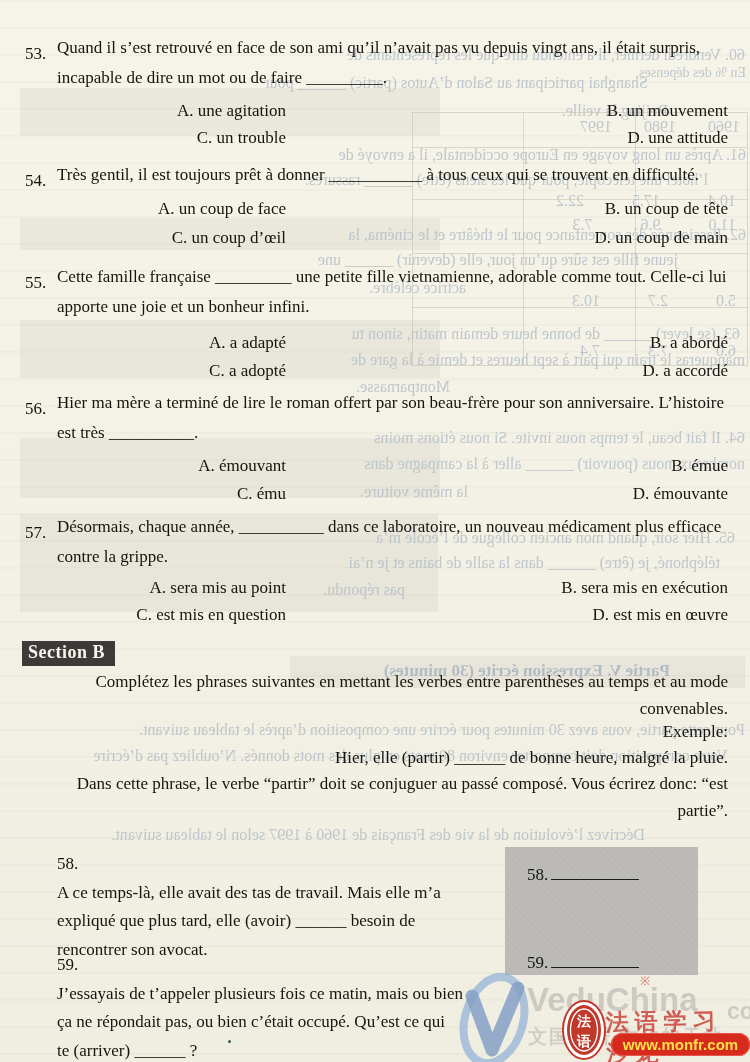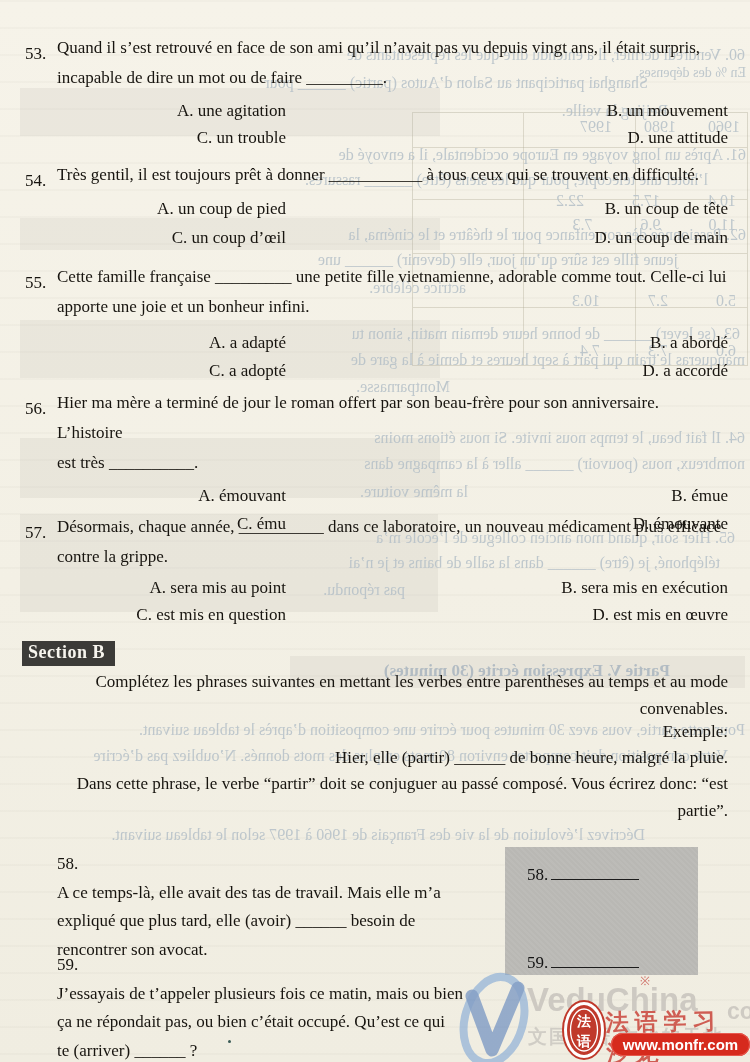--- a/index.html
+++ b/index.html
@@ -46,21 +46,21 @@
     font-weight:bold;font-size:33px;color:#c9c5be;opacity:.88;letter-spacing:0;}
   .vedu-suffix{position:absolute;left:727px;top:998px;z-index:4;font-family:"Liberation Sans",sans-serif;
     font-weight:bold;font-size:23px;color:#c9c5be;opacity:.85;}
   .vedu-sub{position:absolute;left:528px;top:1024px;z-index:4;font-family:"Liberation Sans",sans-serif;
     font-weight:bold;font-size:19px;color:#cdcac3;letter-spacing:2px;opacity:.9;}
   .seal{position:absolute;left:562px;top:1000px;z-index:7;}
   .slogan{position:absolute;left:606px;top:1006px;z-index:5;font-size:23px;font-weight:bold;
     color:#cb4a40;letter-spacing:6px;opacity:.88;transform:rotate(-1deg);}
   .banner{position:absolute;left:611px;top:1033px;z-index:8;width:139px;height:23px;
     background:#d62a1d;border-radius:12px;display:flex;align-items:center;justify-content:center;
-    color:#ffffff;font-family:"Liberation Sans",sans-serif;font-weight:bold;font-size:15px;
+    color:#fde047;font-family:"Liberation Sans",sans-serif;font-weight:bold;font-size:15px;
     box-shadow:inset 0 0 0 1px #e7594e;}
   .asterisk{position:absolute;left:640px;top:972px;z-index:5;color:#c75048;font-size:12px;opacity:.8;}
   .stray-dot{position:absolute;left:228px;top:1040px;width:3px;height:3px;border-radius:50%;
     background:#3a5a55;z-index:3;}
 </style>
 </head>
 <body>
 
 <div class="page">
 
@@ -117,42 +117,42 @@
       <div>B. un mouvement</div>
       <div>C. un trouble</div>
       <div>D. une attitude</div>
     </div>
   </div>
 
   <div class="q" style="top:160px">
     <span class="qnum">54.</span>
     <div class="qline">Très gentil, il est toujours prêt à donner ___________ à tous ceux qui se trouvent en difficulté.</div>
     <div class="opts" style="line-height:29px">
-      <div>A. un coup de pied</div>
+      <div>A. un coup de face</div>
       <div>B. un coup de tête</div>
       <div>C. un coup d’œil</div>
       <div>D. un coup de main</div>
     </div>
   </div>
 
   <div class="q" style="top:262px">
     <span class="qnum">55.</span>
     <div class="qline">Cette famille française _________ une petite fille vietnamienne, adorable comme tout. Celle-ci lui</div>
     <div class="qline">apporte une joie et un bonheur infini.</div>
     <div class="opts" style="margin-top:7px">
       <div>A. a adapté</div>
       <div>B. a abordé</div>
       <div>C. a adopté</div>
       <div>D. a accordé</div>
     </div>
   </div>
 
   <div class="q" style="top:388px">
     <span class="qnum">56.</span>
-    <div class="qline">Hier ma mère a terminé de jour le roman offert par son beau-frère pour son anniversaire. L’histoire</div>
+    <div class="qline">Hier ma mère a terminé de lire le roman offert par son beau-frère pour son anniversaire. L’histoire</div>
     <div class="qline">est très __________.</div>
     <div class="opts">
       <div>A. émouvant</div>
       <div>B. émue</div>
       <div>C. ému</div>
       <div>D. émouvante</div>
     </div>
   </div>
 
   <div class="q" style="top:512px">

